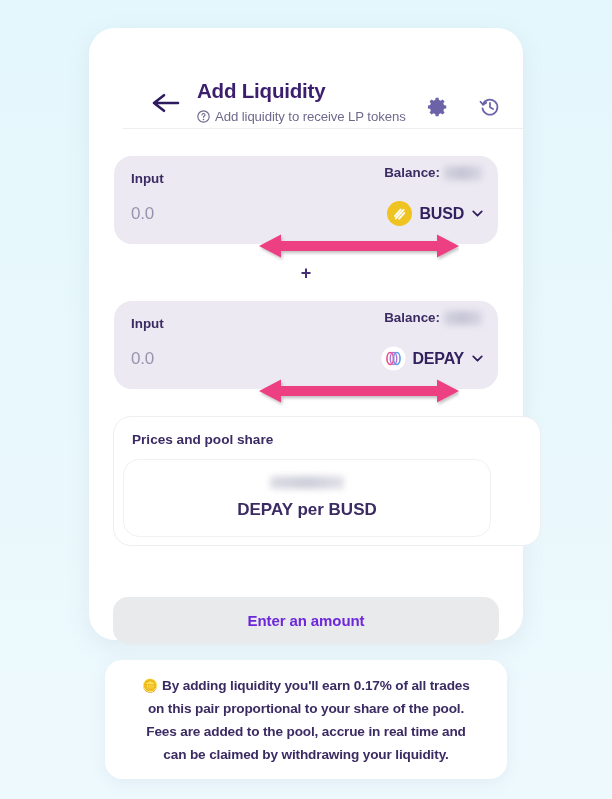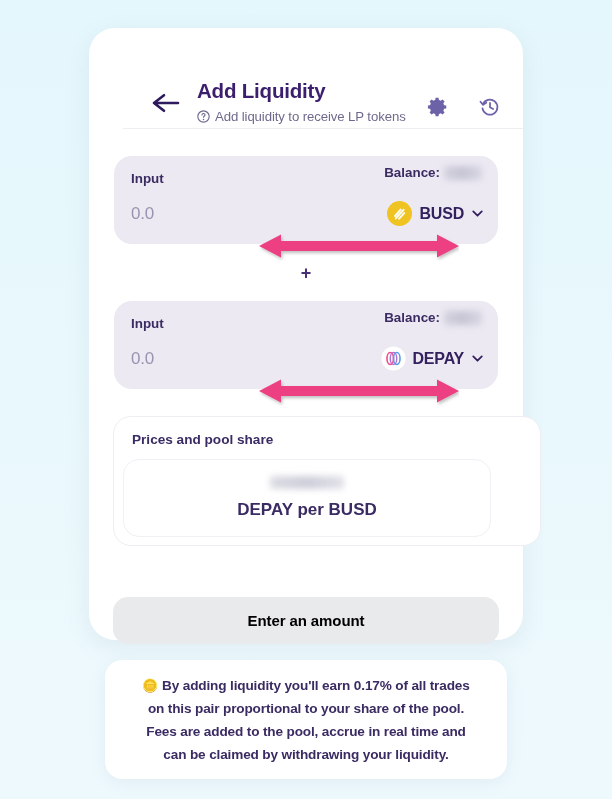--- a/index.html
+++ b/index.html
@@ -234,21 +234,21 @@
     left: 24px;
     top: 569px;
     width: 386px;
     height: 47px;
     background: #e9eaec;
     border: none;
     border-radius: 15px;
     font-family: "Liberation Sans", sans-serif;
     font-size: 15px;
     font-weight: bold;
-    color: #000000;
+    color: #6d28d9;
     letter-spacing: -.1px;
     cursor: default;
   }
 
   
   .info-card {
     position: absolute;
     left: 105px;
     top: 660px;
     width: 402px;

